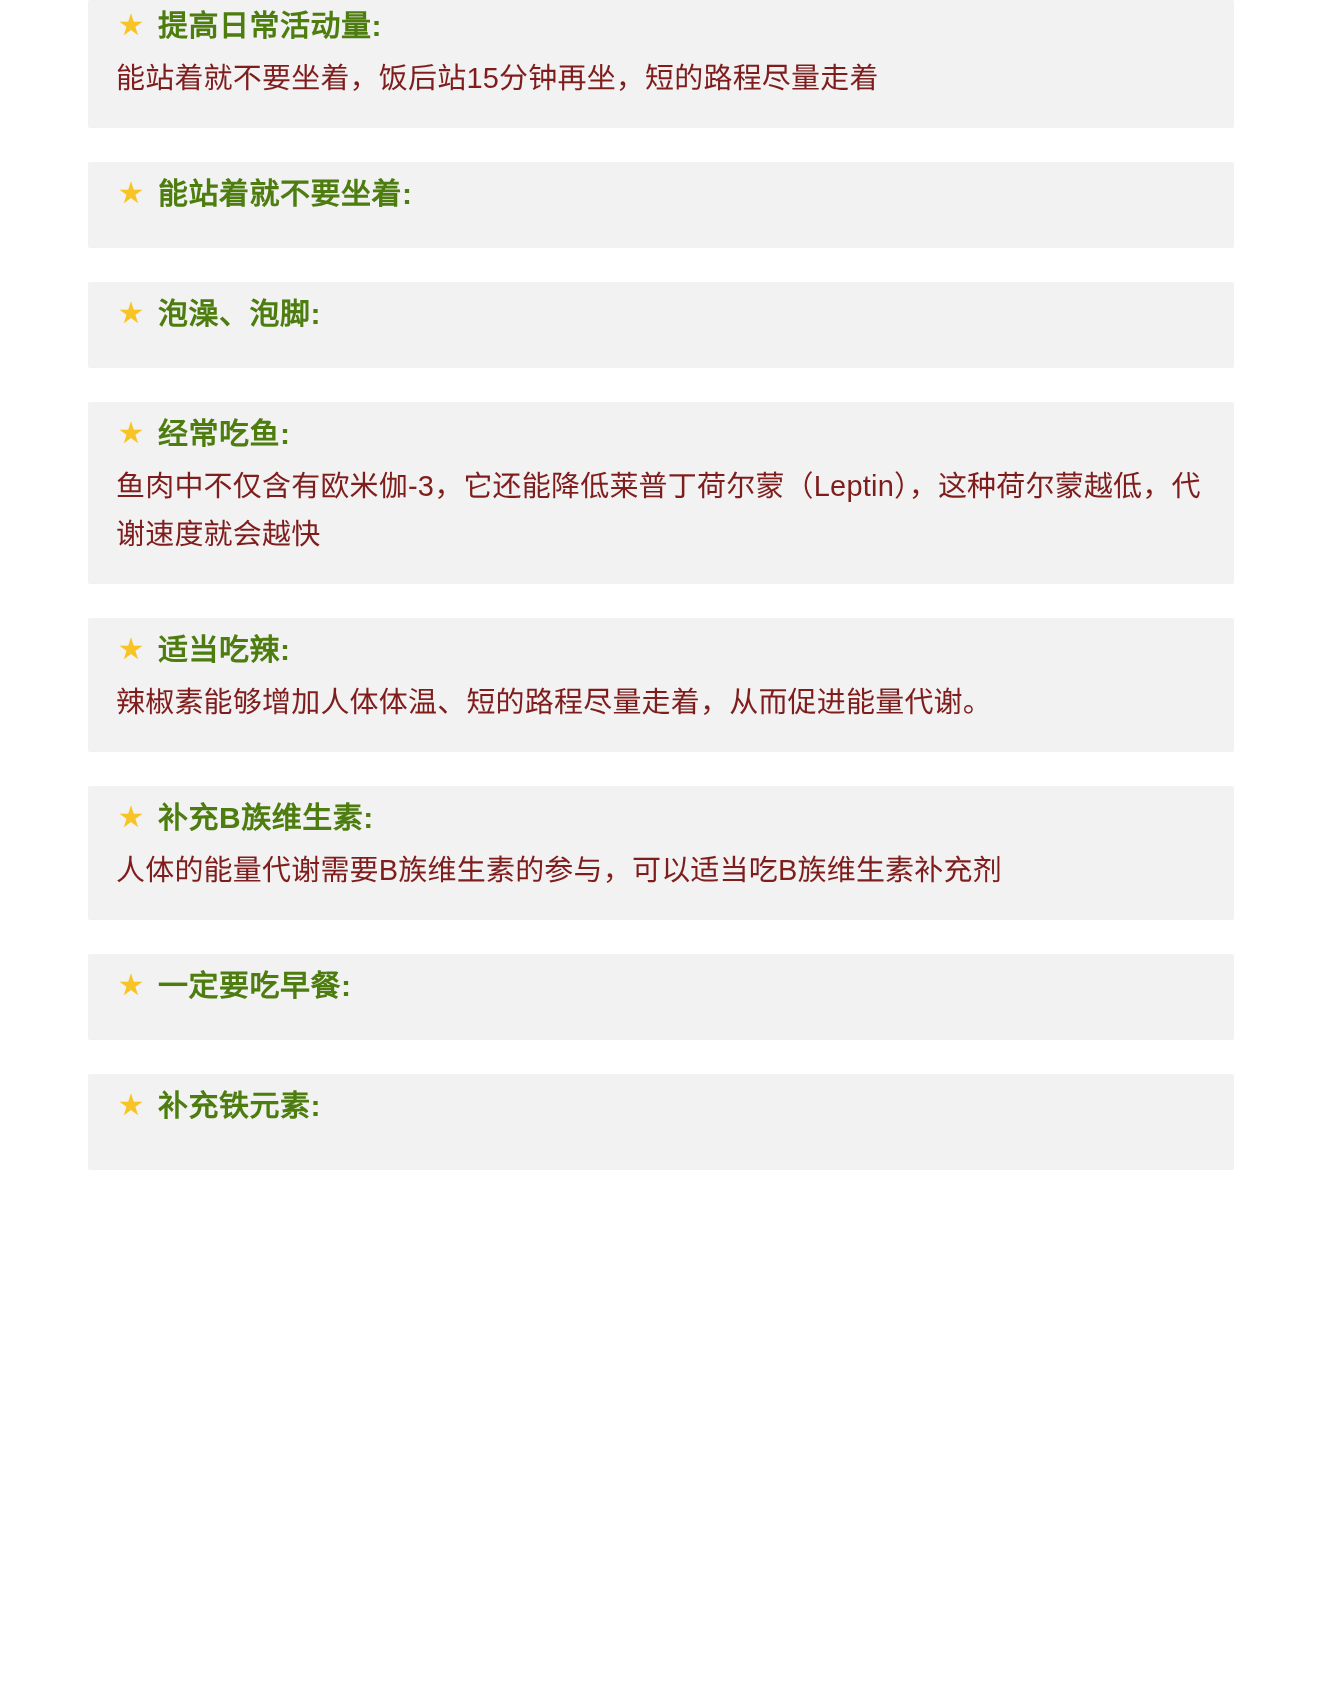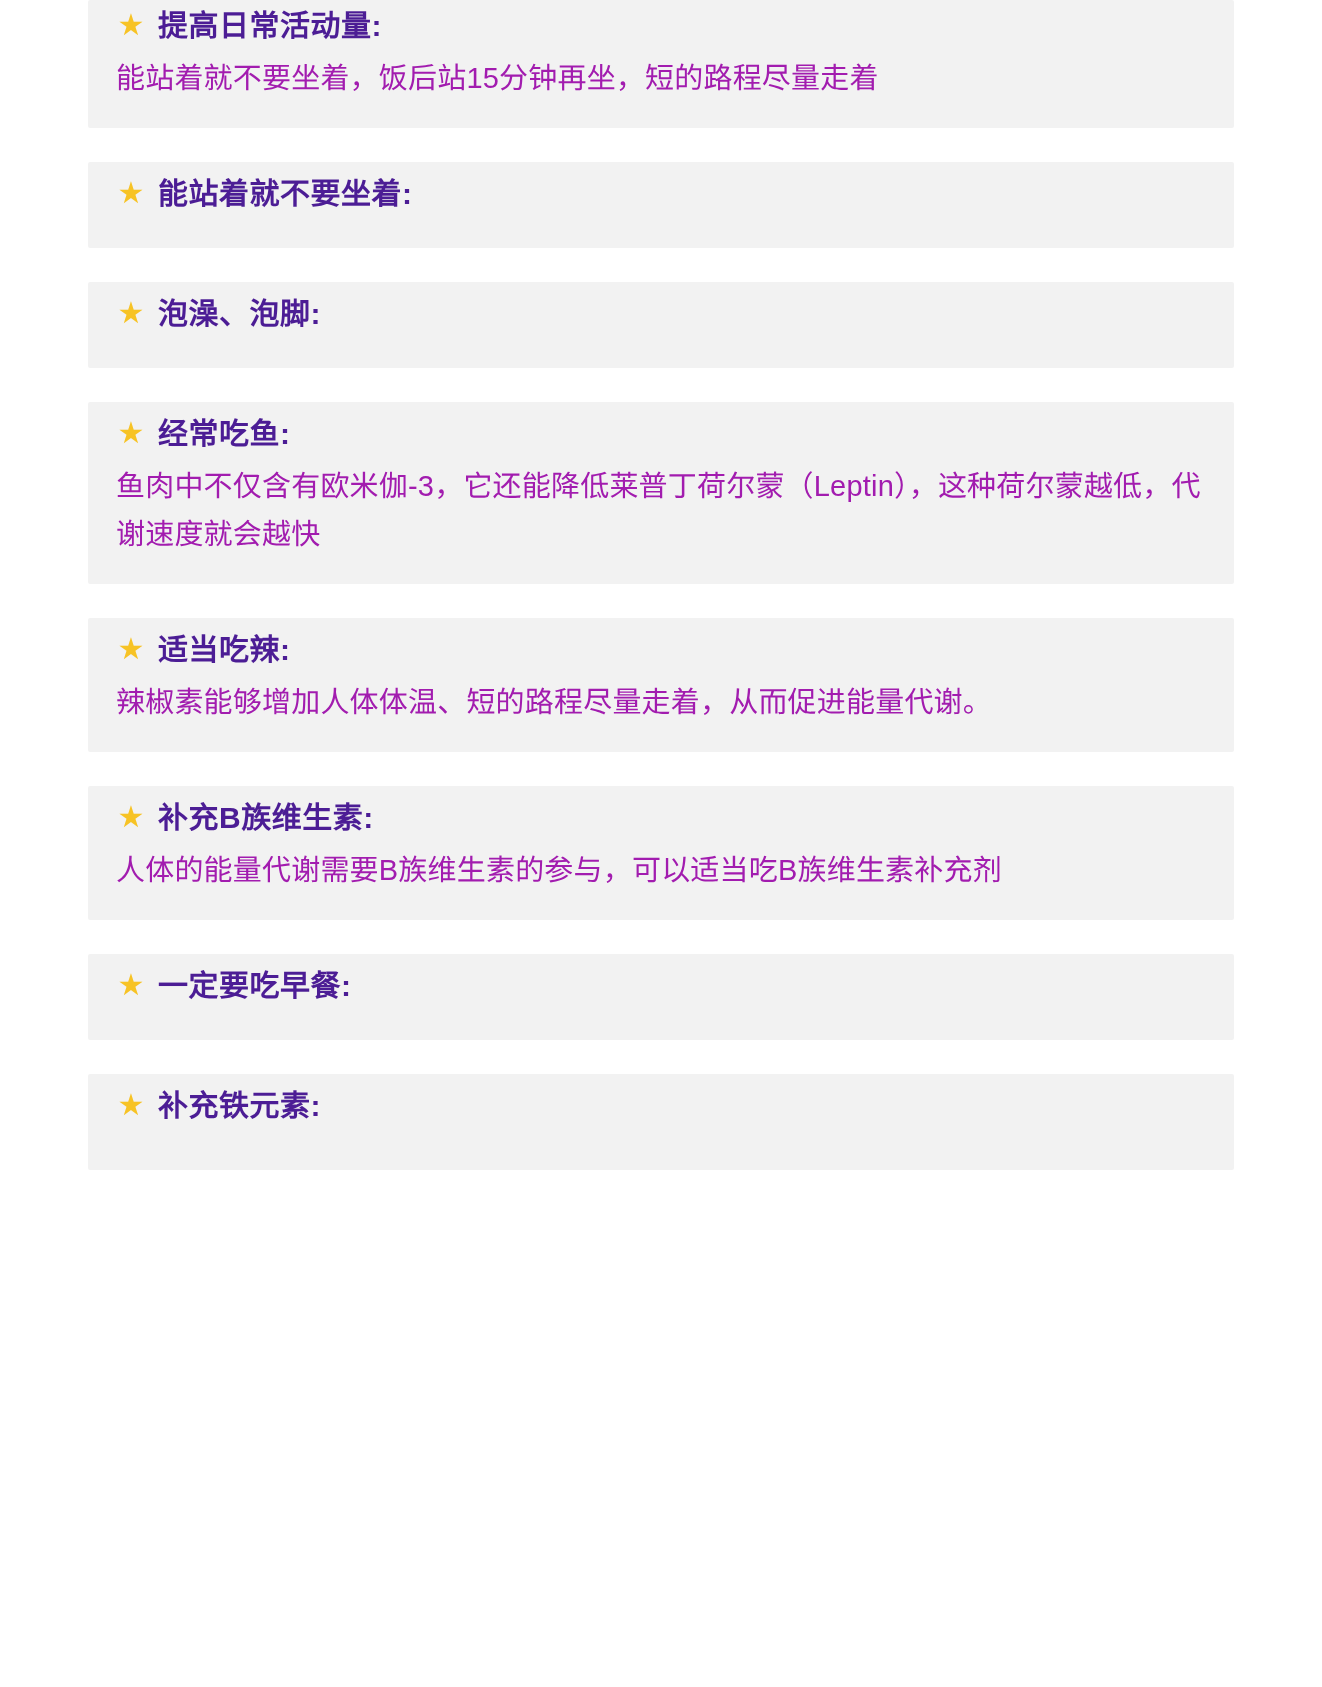--- a/index.html
+++ b/index.html
@@ -48,27 +48,27 @@
     flex: 0 0 34px;
     line-height: 34px;
     text-align: center;
     font-size: 30px;
     color: #f7c325;
   }
   .tip-title {
     font-size: 30px;
     font-weight: bold;
     line-height: 36px;
-    color: #4c1d95;
+    color: #4d7c0f;
     letter-spacing: 0.5px;
   }
   .tip-body {
     font-size: 29px;
     line-height: 48px;
-    color: #a21caf;
+    color: #7f1d1d;
     letter-spacing: 0.2px;
     padding-left: 2px;
   }
   .spacer-bottom {
     height: 10px;
   }
 </style>
 </head>
 <body>
 

